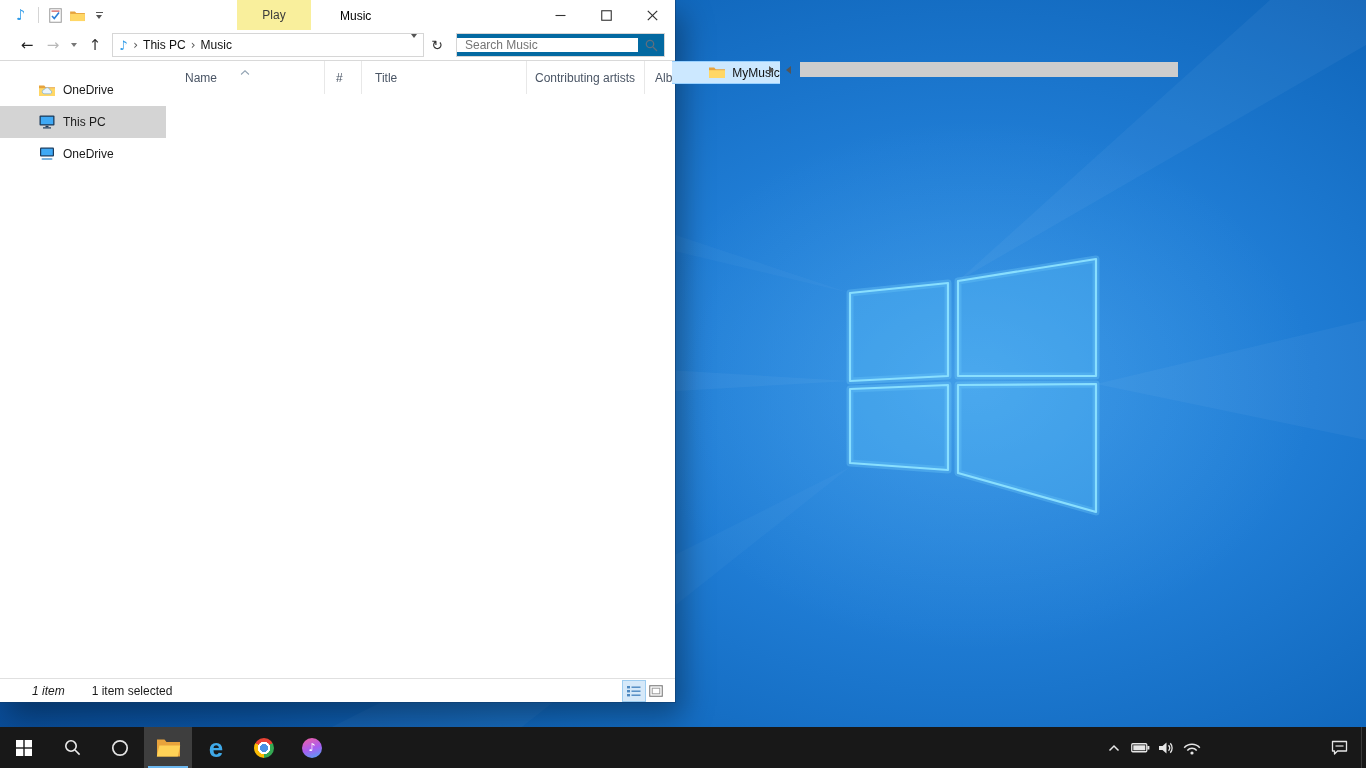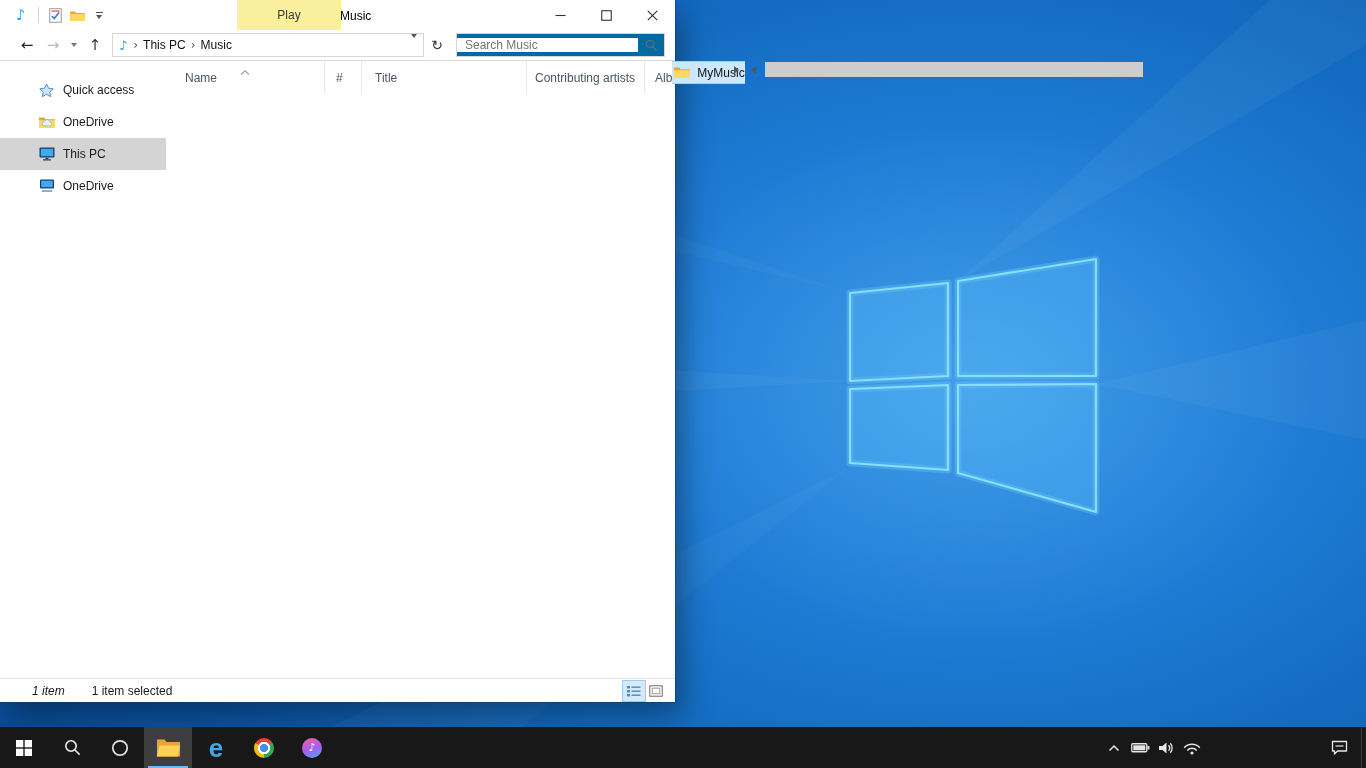--- a/index.html
+++ b/index.html
@@ -19,21 +19,21 @@
     display:flex; flex-direction:column; }
 
   .titlebar { height:30px; position:relative; background:#fff; flex:0 0 auto; }
   .app-icon { position:absolute; left:16px; top:6px; font-size:15px; color:#2f9be8; line-height:18px; }
   .tb-sep { position:absolute; left:38px; top:7px; height:16px; border-left:1px solid #d5d5d5; }
   .qat-btn { position:absolute; top:7px; width:18px; height:17px; display:flex; align-items:center; justify-content:center; }
   .qat-props { left:46px; } .qat-folder { left:68px; } .qat-custom { left:90px; }
   .qat-custom .bar { width:7px; height:1.5px; background:#555; margin-bottom:2px; }
   .tri-down { width:0; height:0; border-left:3.5px solid transparent; border-right:3.5px solid transparent; border-top:4px solid #555; }
 
-  .play-tab { position:absolute; left:237px; top:0; width:104px; height:30px; background:#f9ef9c;
+  .play-tab { position:absolute; left:237px; top:0; width:74px; height:30px; background:#f9ef9c;
     display:flex; align-items:center; justify-content:center; color:#3b3b3b; }
   .window-title { position:absolute; left:340px; top:9px; color:#000; }
   .win-controls { position:absolute; right:0; top:0; display:flex; }
   .win-btn { width:46px; height:30px; display:flex; align-items:center; justify-content:center; }
 
   .ribbon-tabs { height:28px; position:relative; background:#fff; border-bottom:1px solid #e3e3e3; flex:0 0 auto; }
   .file-tab { position:absolute; left:8px; top:1px; width:56px; height:26px; background:#1979ca; color:#fff;
     display:flex; align-items:center; justify-content:center; }
   .plain-tab { position:absolute; top:1px; height:26px; display:flex; align-items:center; justify-content:center; color:#3b3b3b; }
   .tab-home { left:70px; width:46px; } .tab-share { left:127px; width:48px; } .tab-view { left:184px; width:46px; }
@@ -72,21 +72,21 @@
   .colheaders { height:33px; display:flex; color:#4a5565; flex:0 0 auto; }
   .colheaders .col { display:flex; align-items:center; border-right:1px solid #e8e8e8; position:relative; overflow:hidden; white-space:nowrap; }
   .col-name { width:159px; padding-left:19px; }
   .col-num { width:37px; padding-left:11px; }
   .col-title { width:165px; padding-left:13px; }
   .col-artists { width:118px; padding-left:8px; }
   .col-album { flex:1; padding-left:10px; border-right:0 !important; }
   .sort-caret { position:absolute; left:50%; top:3px; transform:translateX(-50%); }
 
   .filelist { flex:1; position:relative; }
-  .file-row { height:23px; display:flex; align-items:center; padding-left:2px; }
+  .file-row { height:23px; display:flex; align-items:center; padding-left:37px; }
   .file-row.selected { background:#cce8ff; border-top:1px solid #99d1ff; border-bottom:1px solid #99d1ff; }
   .file-row .fname { margin-left:7px; color:#111; }
 
   .hscroll { height:17px; background:#f1f1f1; position:relative; flex:0 0 auto; }
   .hs-arrow { position:absolute; top:0; width:17px; height:17px; display:flex; align-items:center; justify-content:center; }
   .hs-left { left:0; } .hs-right { right:0; }
   .tri-l { width:0;height:0;border-top:4px solid transparent;border-bottom:4px solid transparent;border-right:5px solid #555; }
   .tri-r { width:0;height:0;border-top:4px solid transparent;border-bottom:4px solid transparent;border-left:5px solid #555; }
   .hs-thumb { position:absolute; left:20px; top:1px; width:378px; height:15px; background:#cdcdcd; }
 
@@ -232,28 +232,20 @@
         </svg>
       </span>
     </div>
   </div>
 
   <div class="main">
 
     <div class="sidebar">
       <div class="side-item">
         <span class="ic">
-          <svg width="15" height="15" viewBox="0 0 16 16">
-            <polygon points="8,1 10.2,5.6 15.2,6.2 11.5,9.6 12.5,14.6 8,12.1 3.5,14.6 4.5,9.6 0.8,6.2 5.8,5.6" fill="#cfe4f7" stroke="#3e8fd4" stroke-width="1"></polygon>
-          </svg>
-        </span>
-        <span>Quick access</span>
-      </div>
-      <div class="side-item">
-        <span class="ic">
           <svg width="16" height="13" viewBox="0 0 16 13">
             <path d="M0,1.5 h5.2 l1.5,1.7 H16 V12 H0 Z" fill="#e6a33e"></path>
             <rect x="0" y="4.2" width="16" height="7.8" fill="#ffd766"></rect>
             <path d="M5,9.8 a2.2,2.2 0 0 1 0.4,-4.35 a3,3 0 0 1 5.7,0.7 a1.9,1.9 0 0 1 0.3,3.65 Z" fill="#eaf4fc" stroke="#7db3dd" stroke-width="0.7"></path>
           </svg>
         </span>
         <span>OneDrive</span>
       </div>
       <div class="side-item selected">
         <span class="ic">

